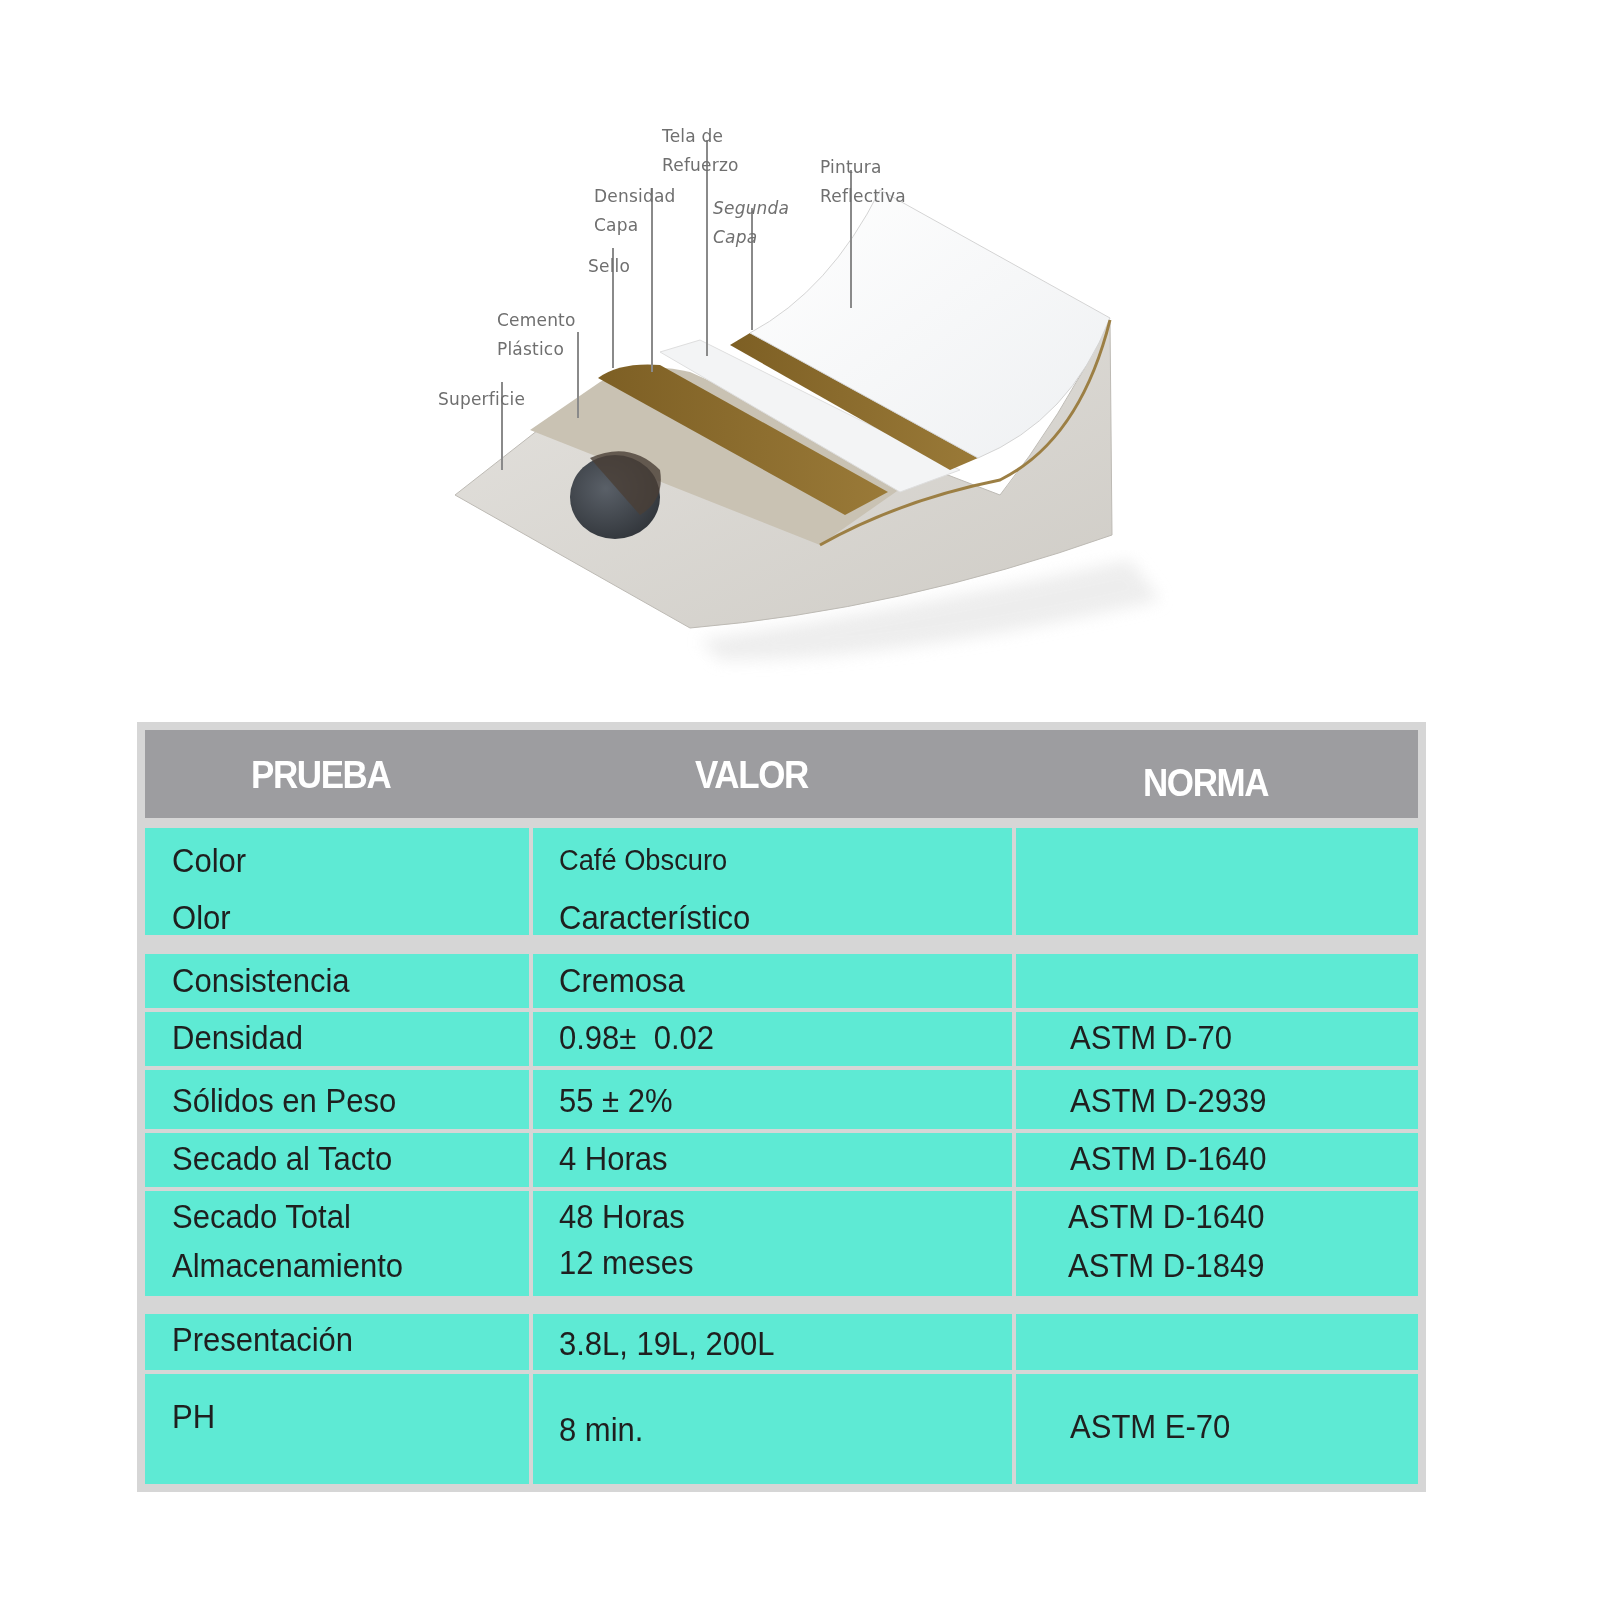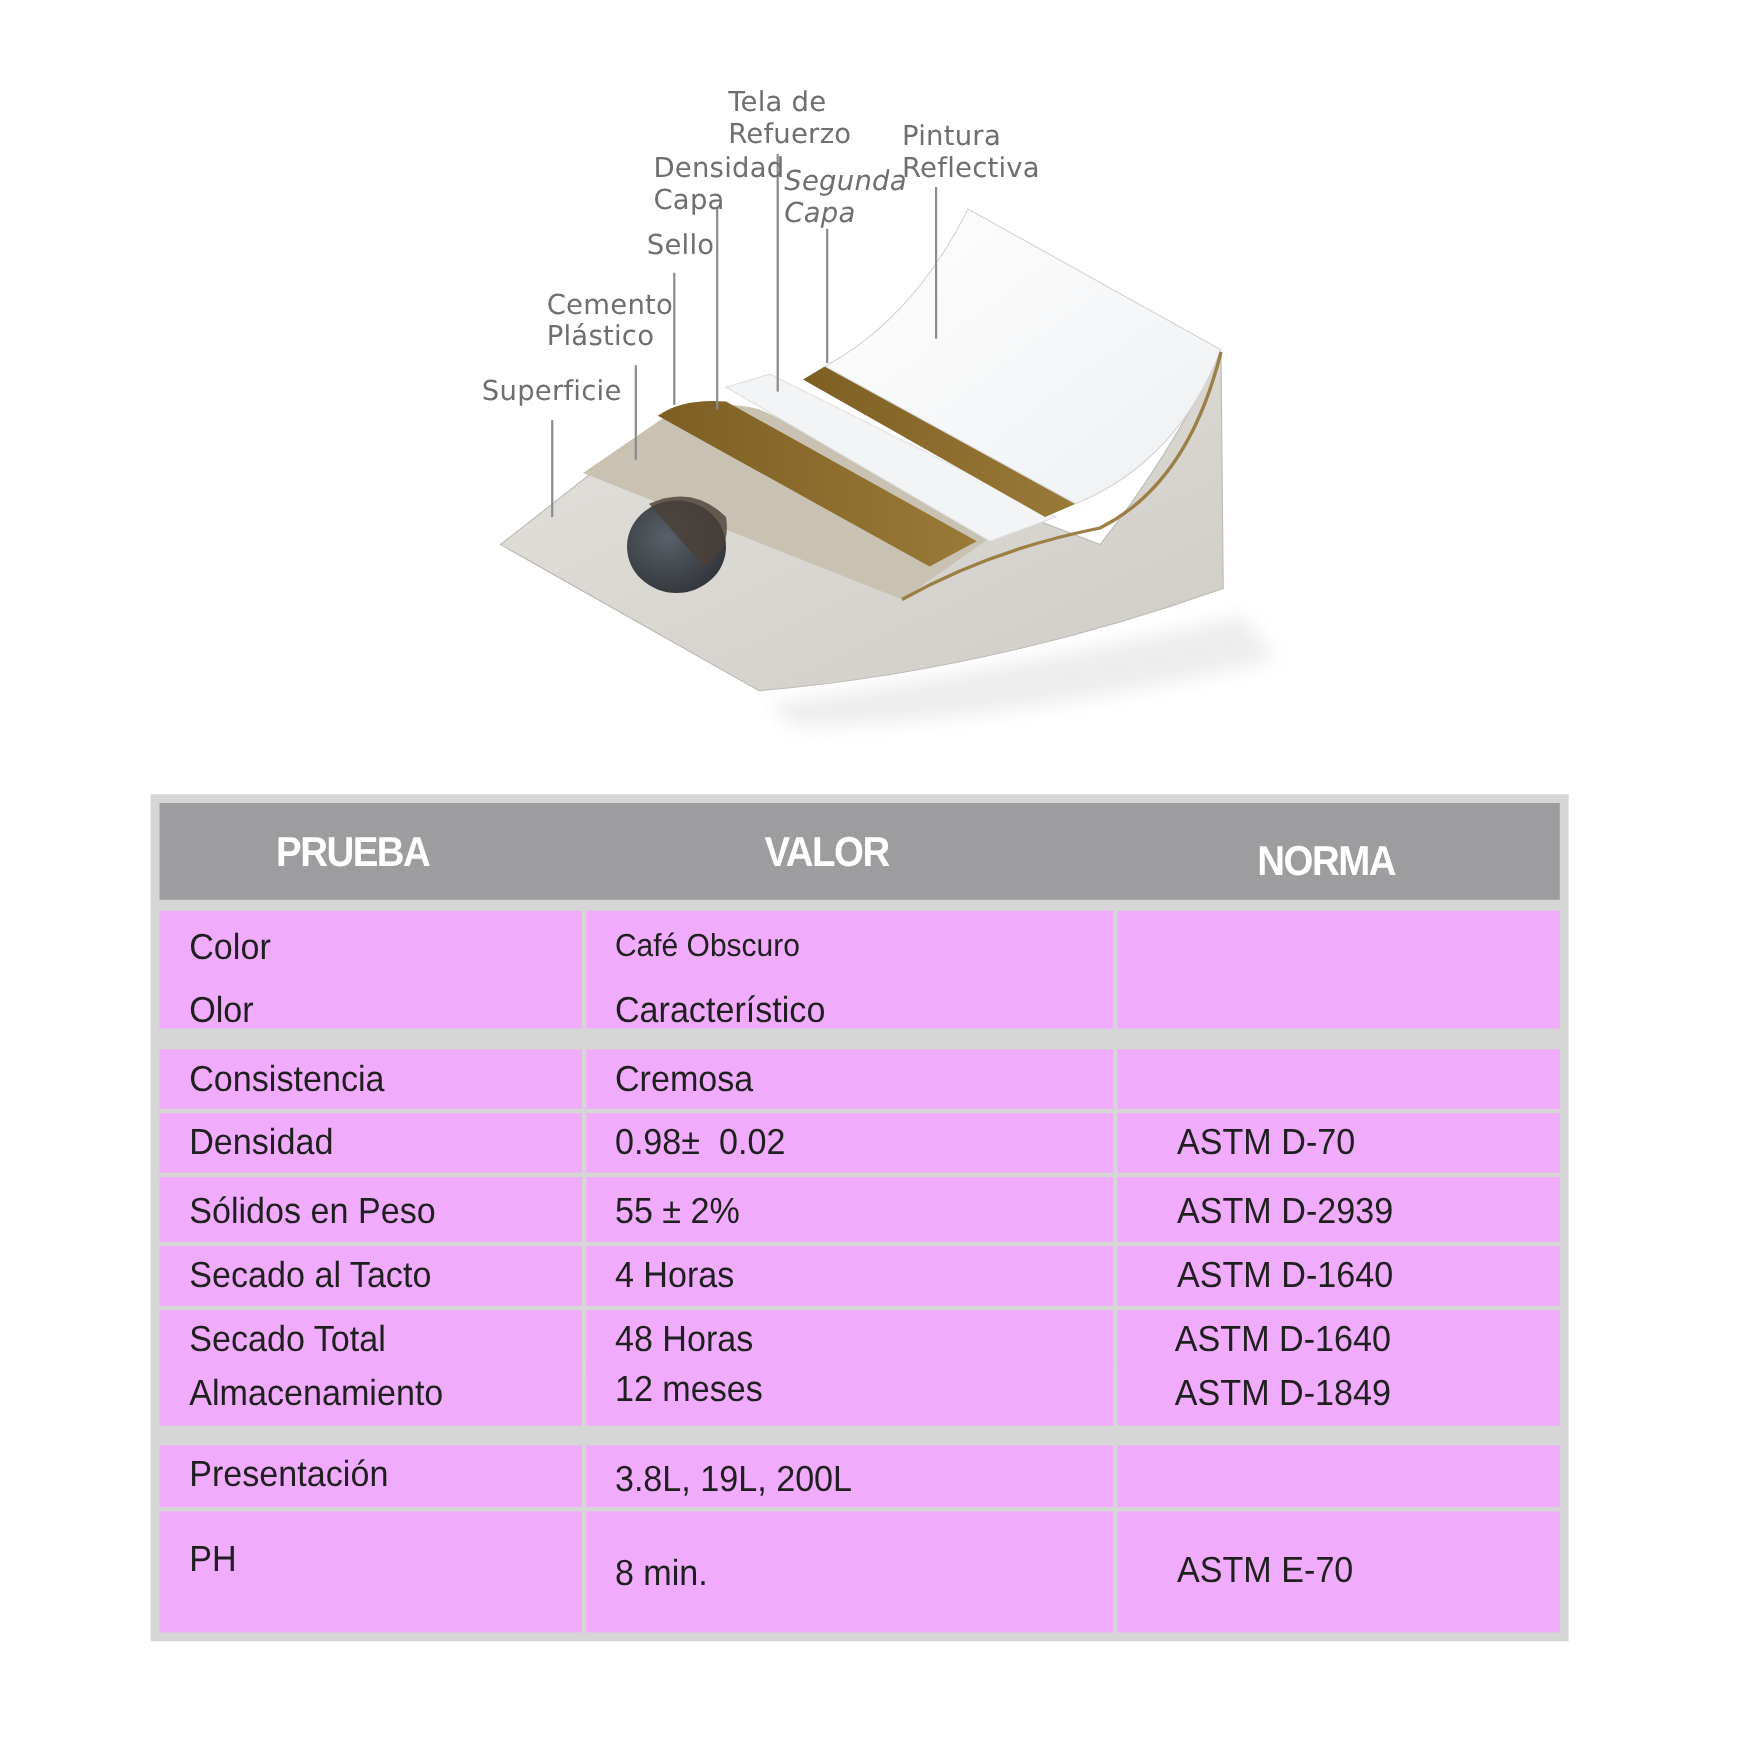--- a/index.html
+++ b/index.html
@@ -1,41 +1,41 @@
 <!DOCTYPE html>
 <html><head>
 <meta charset="utf-8">
 <style>
   html, body { margin:0; padding:0; background:#ffffff; }
   body { width:1600px; height:1600px; position:relative; overflow:hidden; font-family:"Liberation Sans", sans-serif; }
 
   
   .diagram { position:absolute; left:0; top:0; width:1600px; height:690px; }
   .diagram svg { position:absolute; left:0; top:0; }
-  .callout { position:absolute; color:#6f6f6f; font-family:"DejaVu Sans", sans-serif; font-size:25px; line-height:29px; letter-spacing:0.2px; white-space:pre; }
+  .callout { position:absolute; color:#6f6f6f; font-family:"DejaVu Sans", sans-serif; font-size:17px; line-height:29px; letter-spacing:0.2px; white-space:pre;margin-top:44px; }
 
   
   .table-frame {
     position:absolute; left:137px; top:722px; width:1289px; height:770px;
     background:#d6d6d6; box-sizing:border-box;
   }
   .table-header {
     position:absolute; left:8px; top:8px; width:1273px; height:88px;
     background:#9d9da0;
   }
   .table-header .th {
     position:absolute; color:#ffffff; font-family:"Liberation Sans", sans-serif; font-weight:bold;
     font-size:38px; letter-spacing:-1.5px; transform:scaleX(0.92); transform-origin:left center;
   }
   .table-body {
     position:absolute; left:8px; top:106px; width:1273px; height:656px; background:#d6d6d6;
   }
   .row { position:absolute; left:0; width:1273px; }
   .cell {
-    position:absolute; top:0; bottom:0; background:#f0abfc;
+    position:absolute; top:0; bottom:0; background:#5eead4;
   }
   .cell span {
     position:absolute; color:#1f1f1f; font-family:"Liberation Sans", sans-serif; font-size:33px;
     white-space:nowrap; transform:scaleX(0.94); transform-origin:left center;
   }
   .c1 { left:0; width:384px; }
   .c2 { left:388px; width:479px; }
   .c3 { left:871px; width:402px; }
 </style>
 </head>

